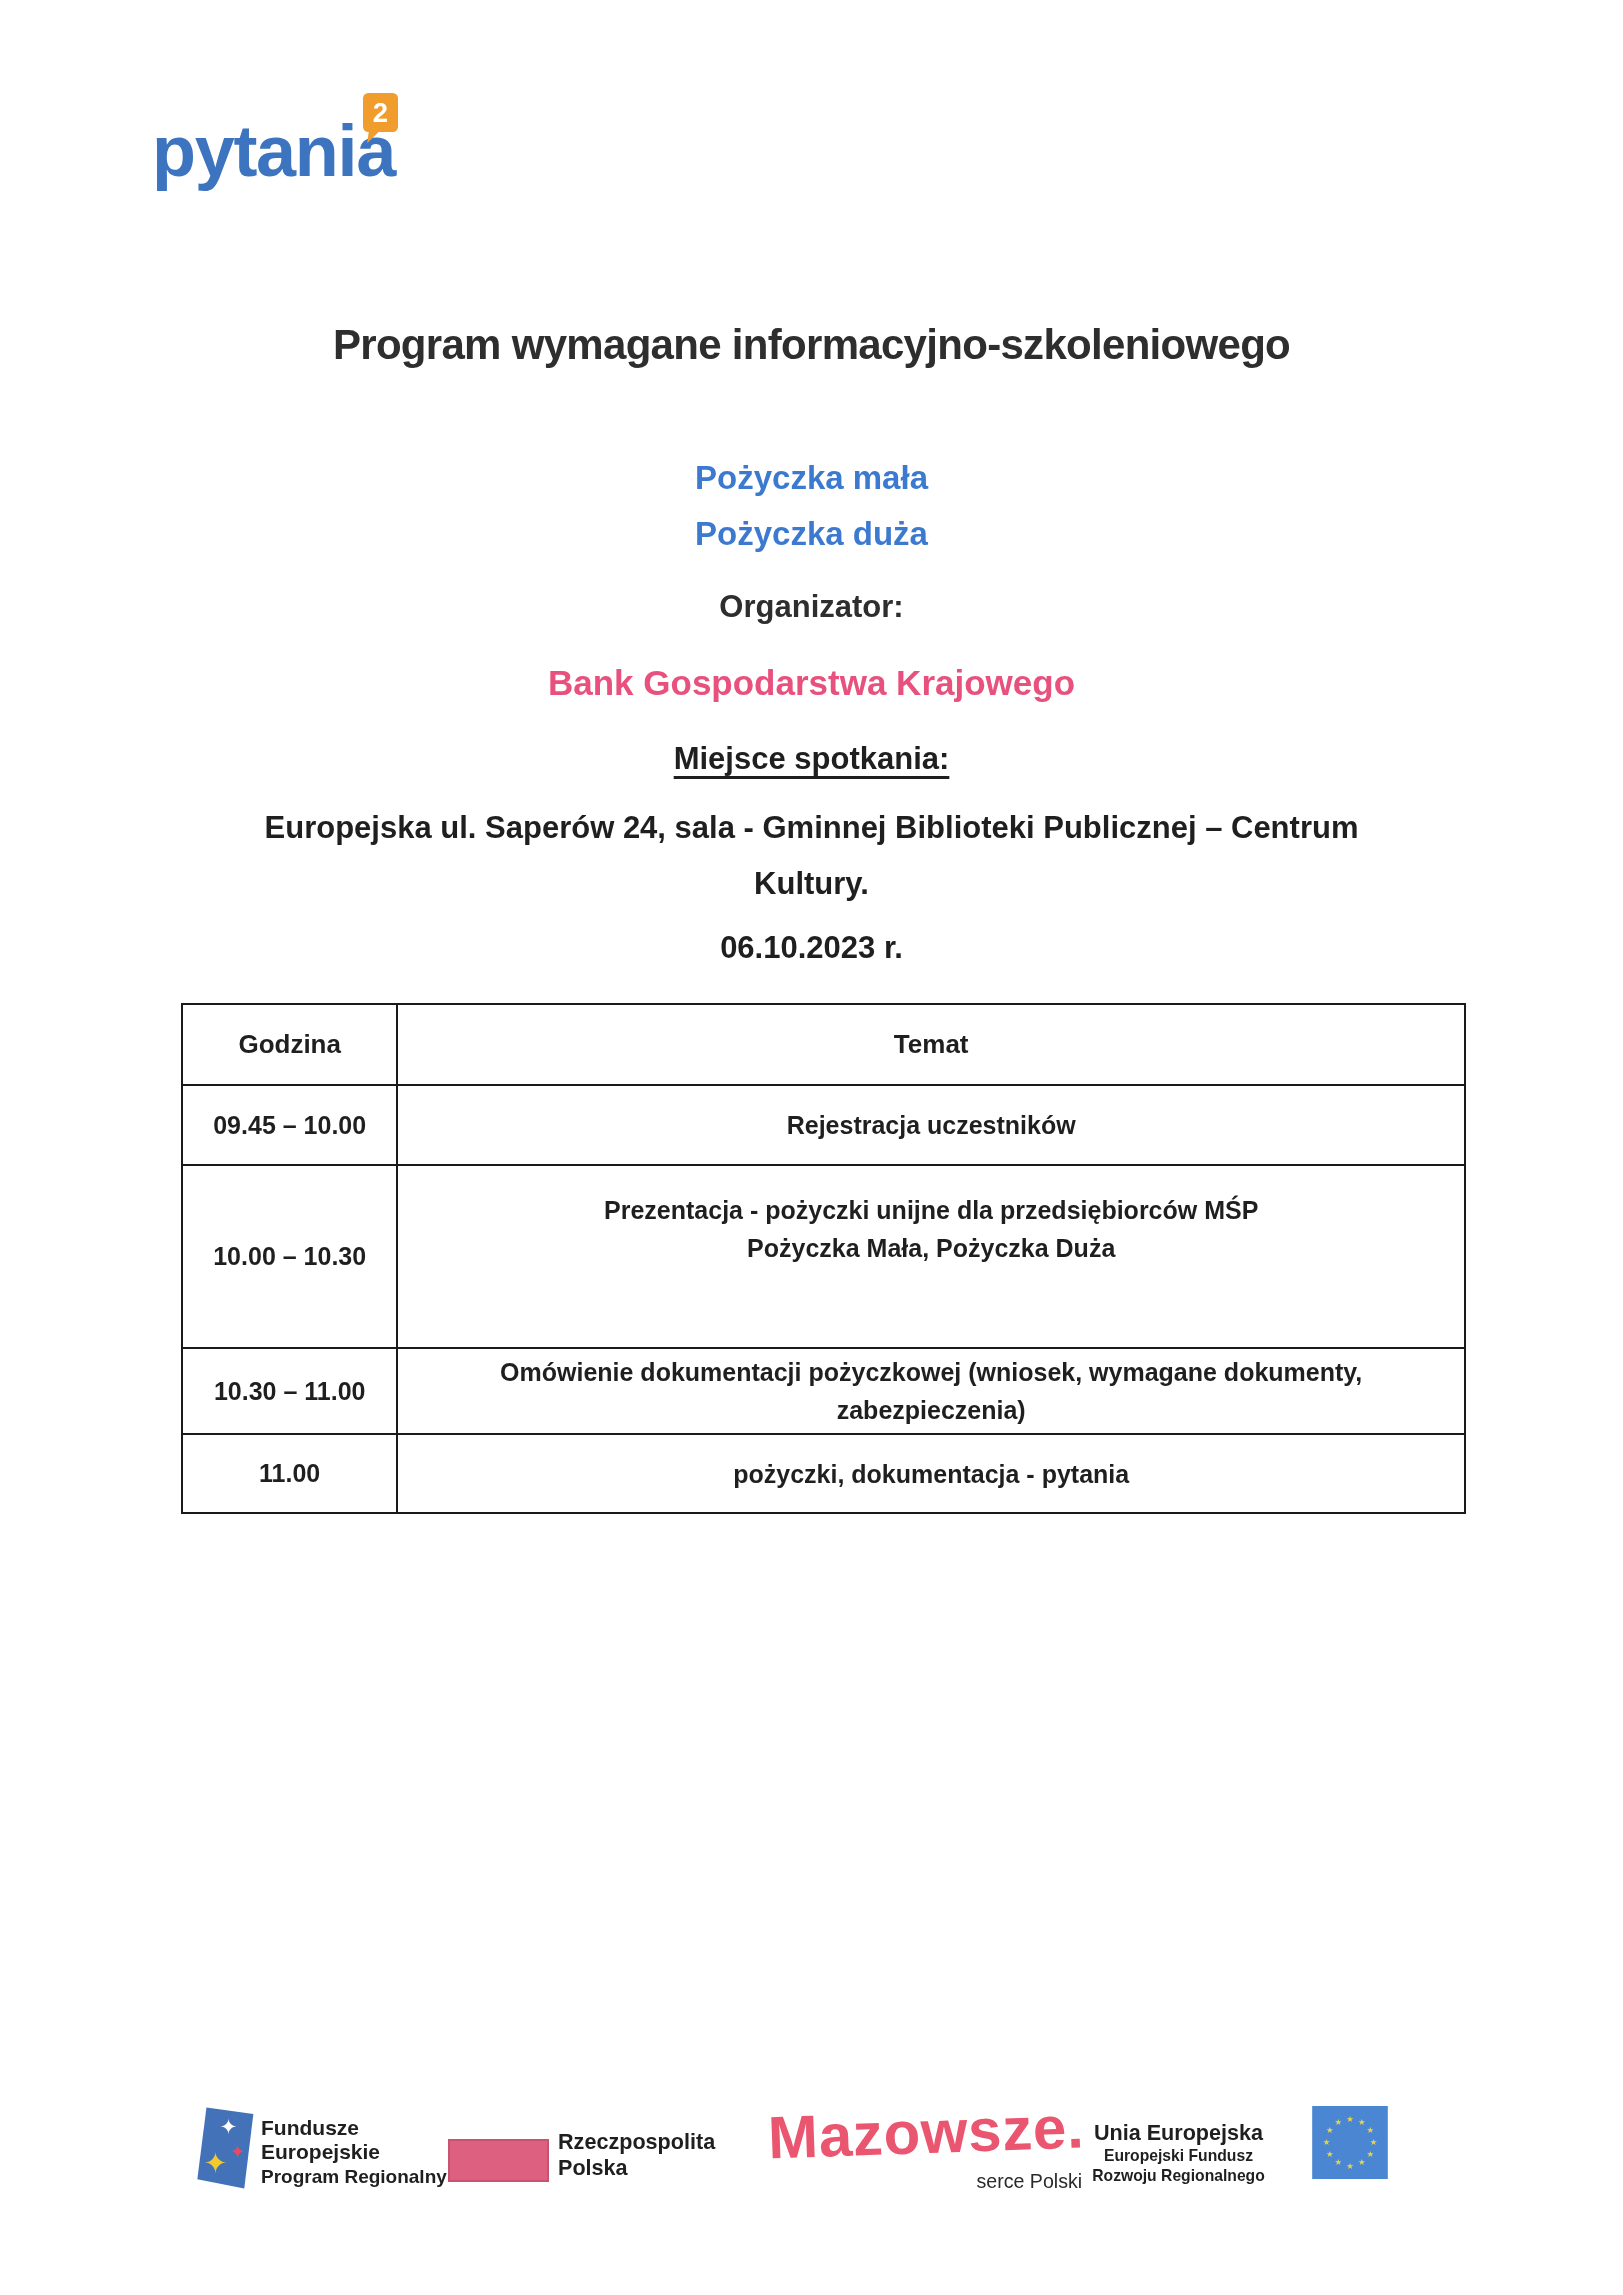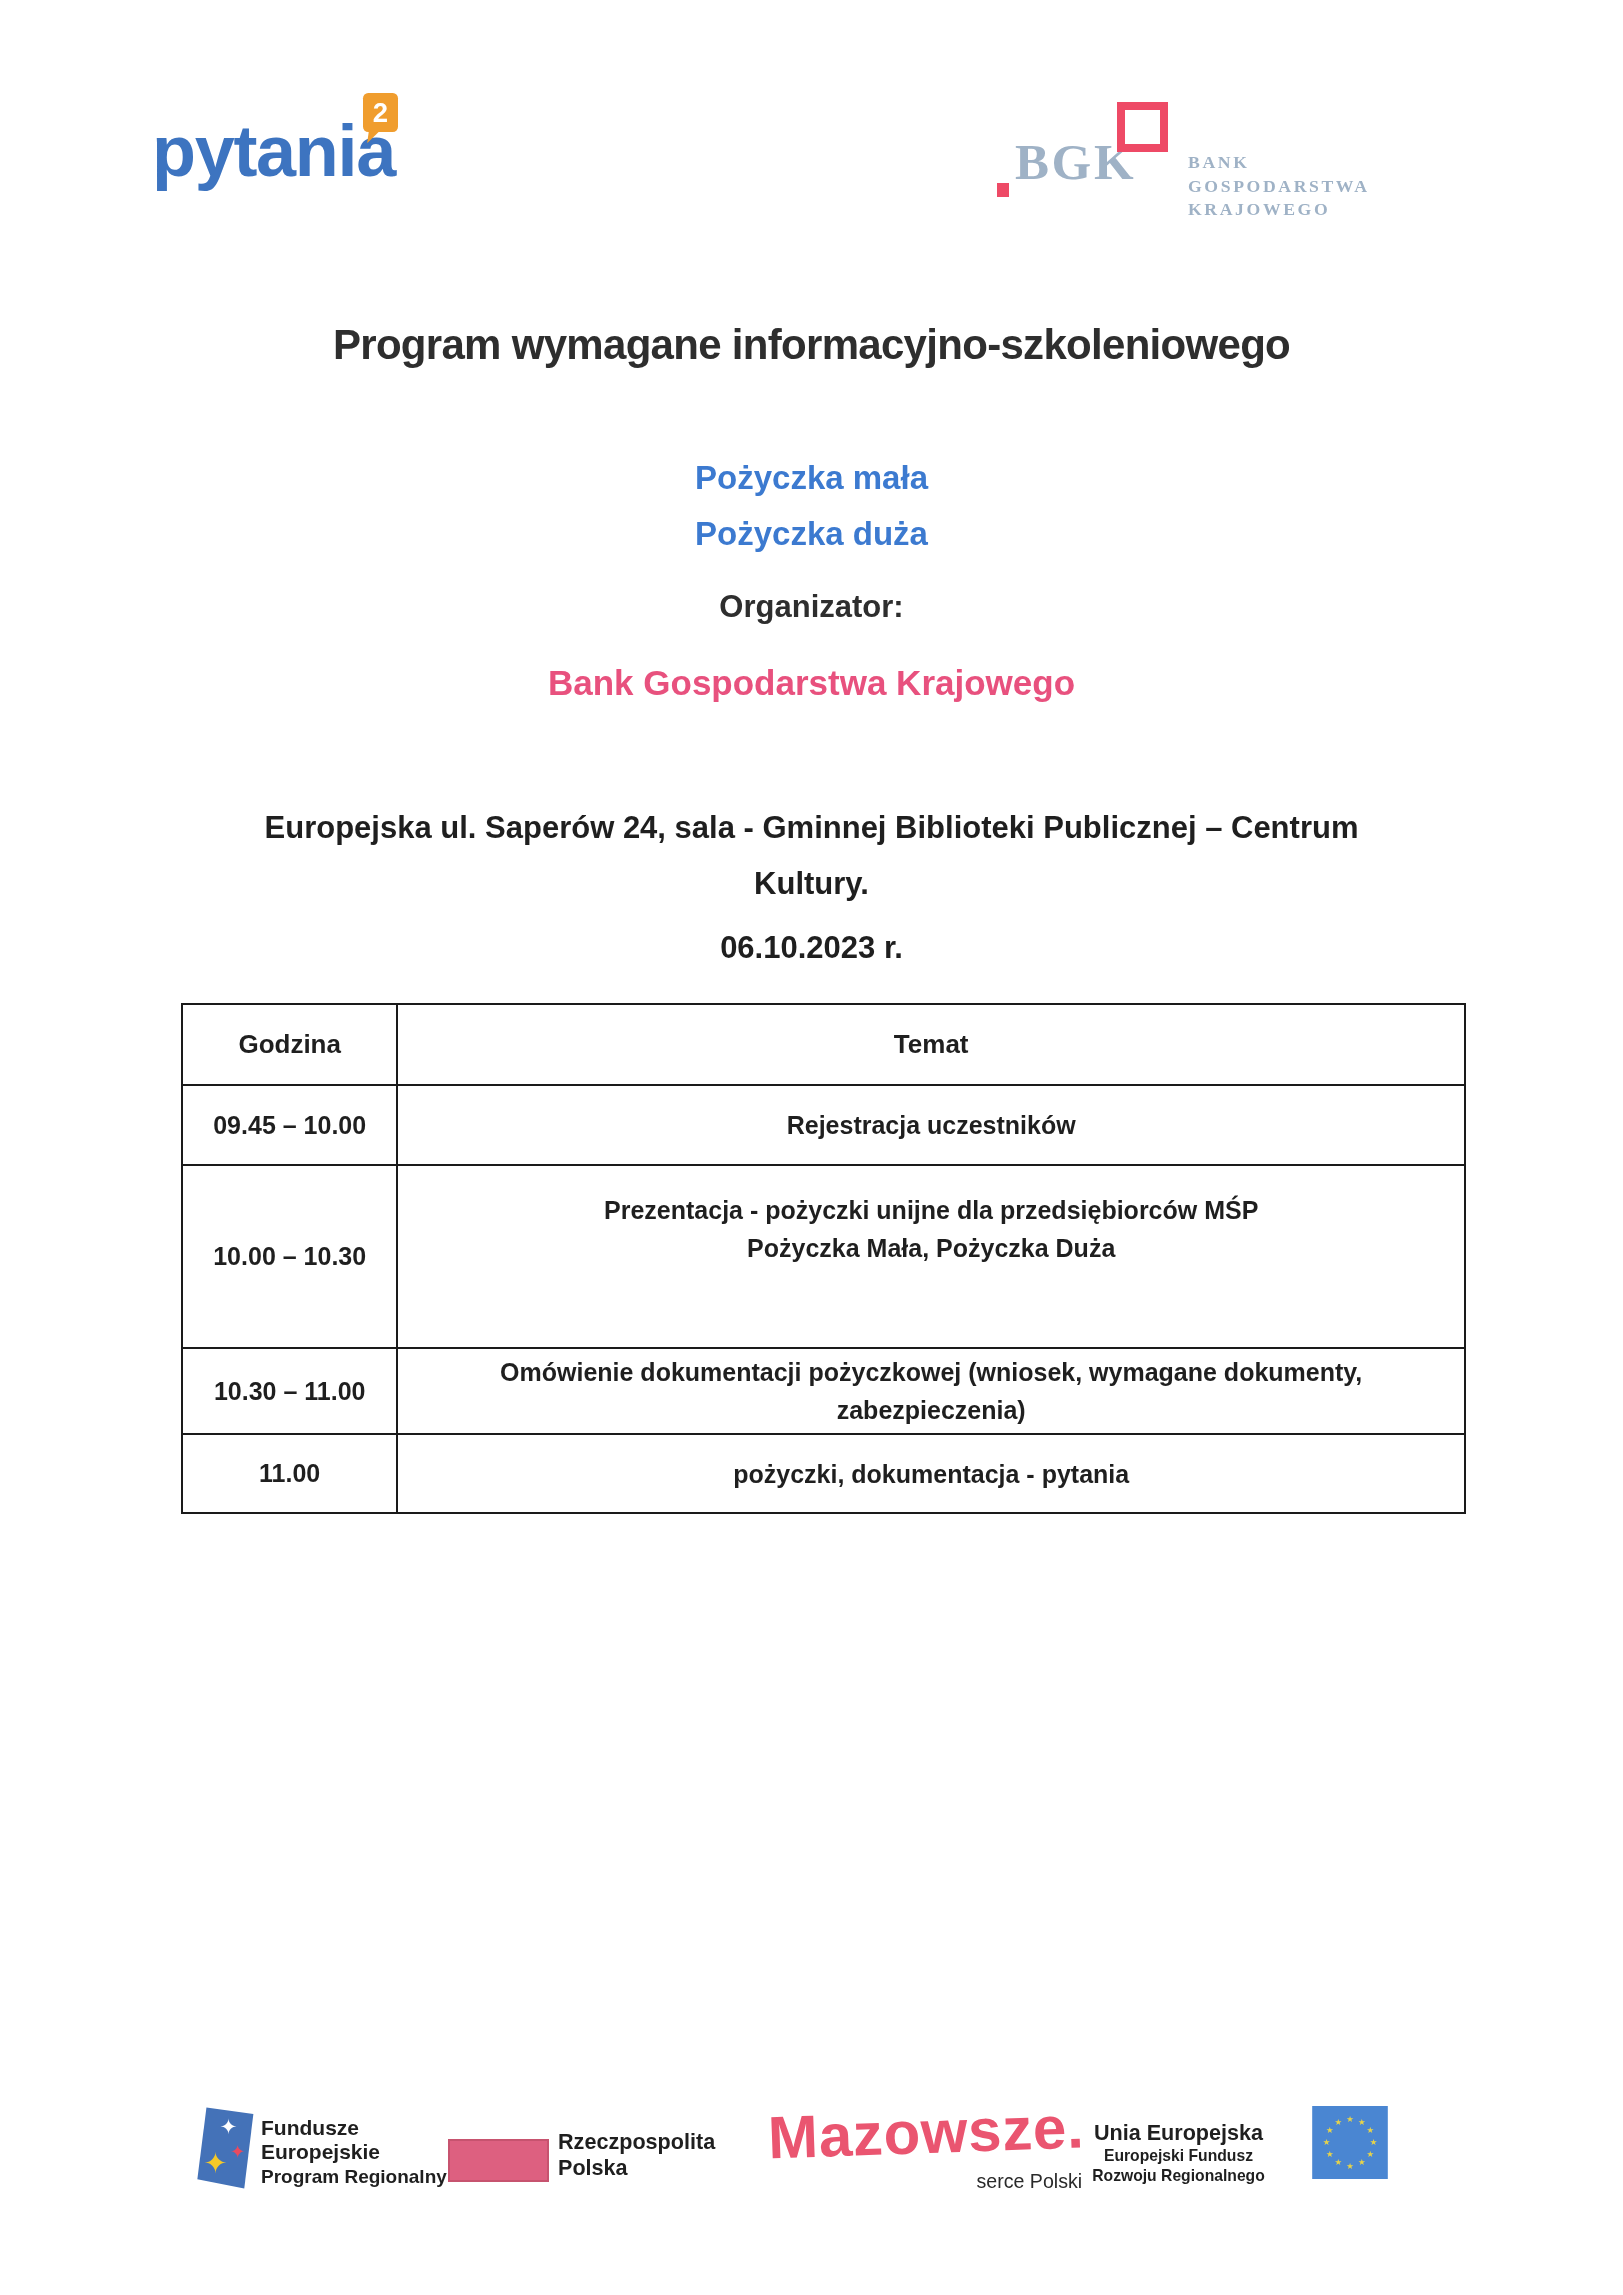--- a/index.html
+++ b/index.html
@@ -100,33 +100,27 @@
 <body>
 
 <div id="page">
 
   <div id="jeremie">
     <span class="jeremie-text">pytania</span>
     <span class="jeremie-badge">2</span>
     <span class="jeremie-badge-tail"></span>
   </div>
 
-  <div id="bgk">
-    <span class="bgk-dot"></span>
-    <span class="bgk-abbr">BGK</span>
-    <span class="bgk-square"></span>
-    <span class="bgk-name">BANK GOSPODARSTWA
-KRAJOWEGO</span>
-  </div>
 
   <div id="doc-title" class="centered">Program wymagane informacyjno-szkoleniowego</div>
   <div id="subtitle" class="centered">Pożyczka mała
 Pożyczka duża</div>
   <div id="organizer-label" class="centered">Organizator:</div>
   <div id="organizer-name" class="centered">Bank Gospodarstwa Krajowego</div>
+  <div id="venue-label" class="centered"><span>Miejsce spotkania:</span></div>
   <div id="venue-text" class="centered">Europejska ul. Saperów 24, sala - Gminnej Biblioteki Publicznej – Centrum
 Kultury.</div>
   <div id="meeting-date" class="centered">06.10.2023 r.</div>
 
   <table id="agenda">
     <tbody>
         <tr class="h-header">
       <th class="col-time">Godzina</th>
       <th>Temat</th>
     </tr>

